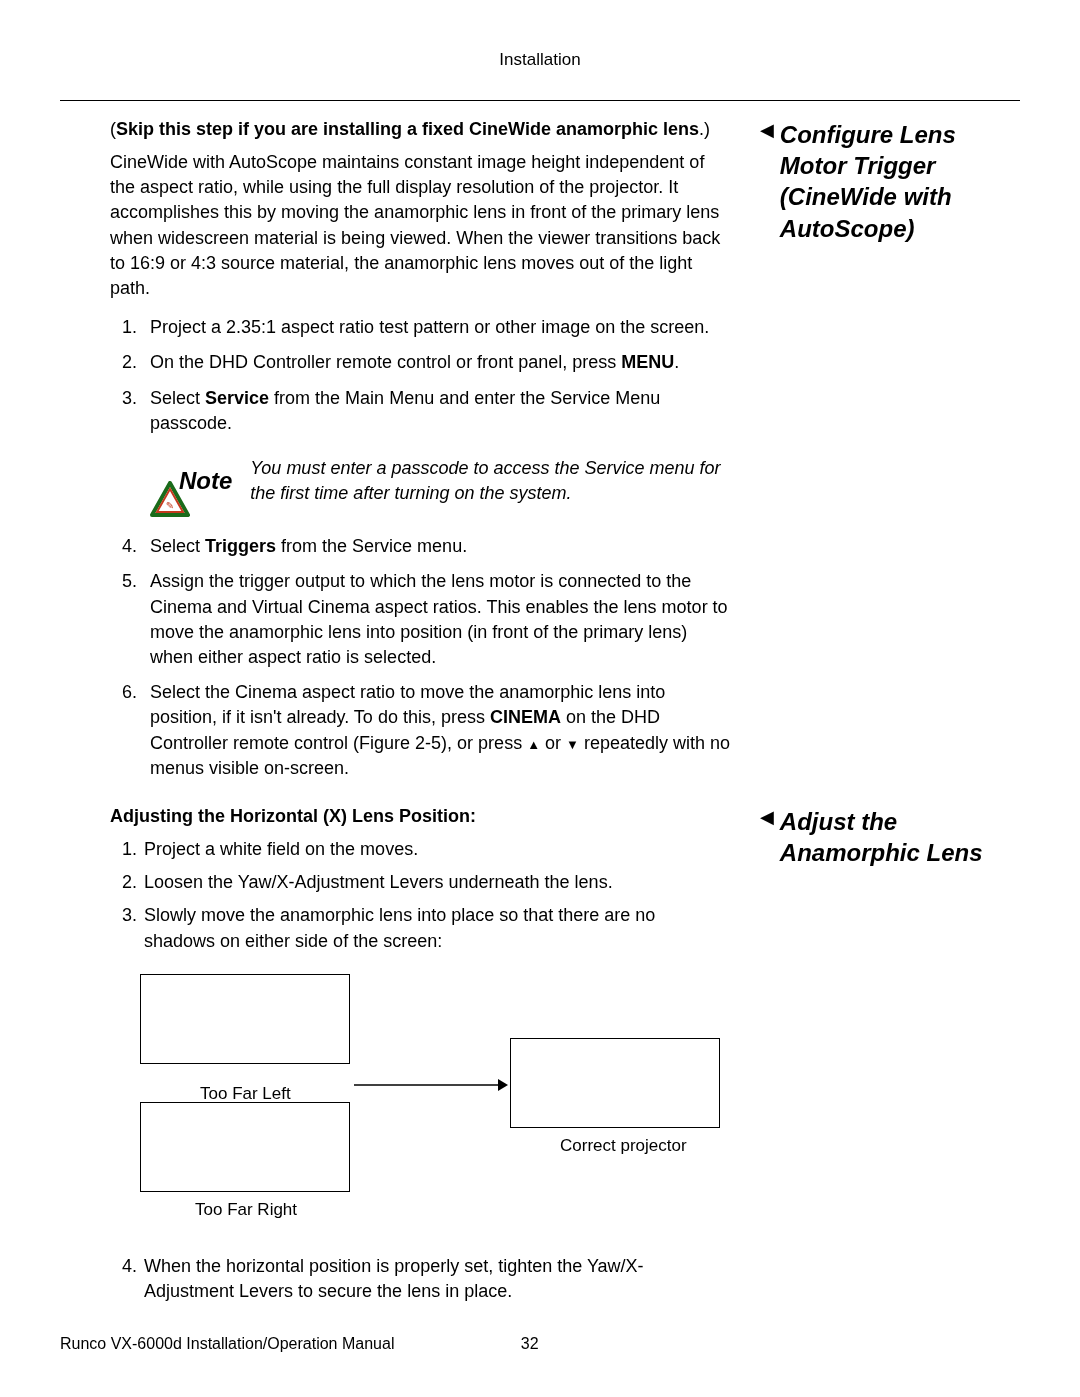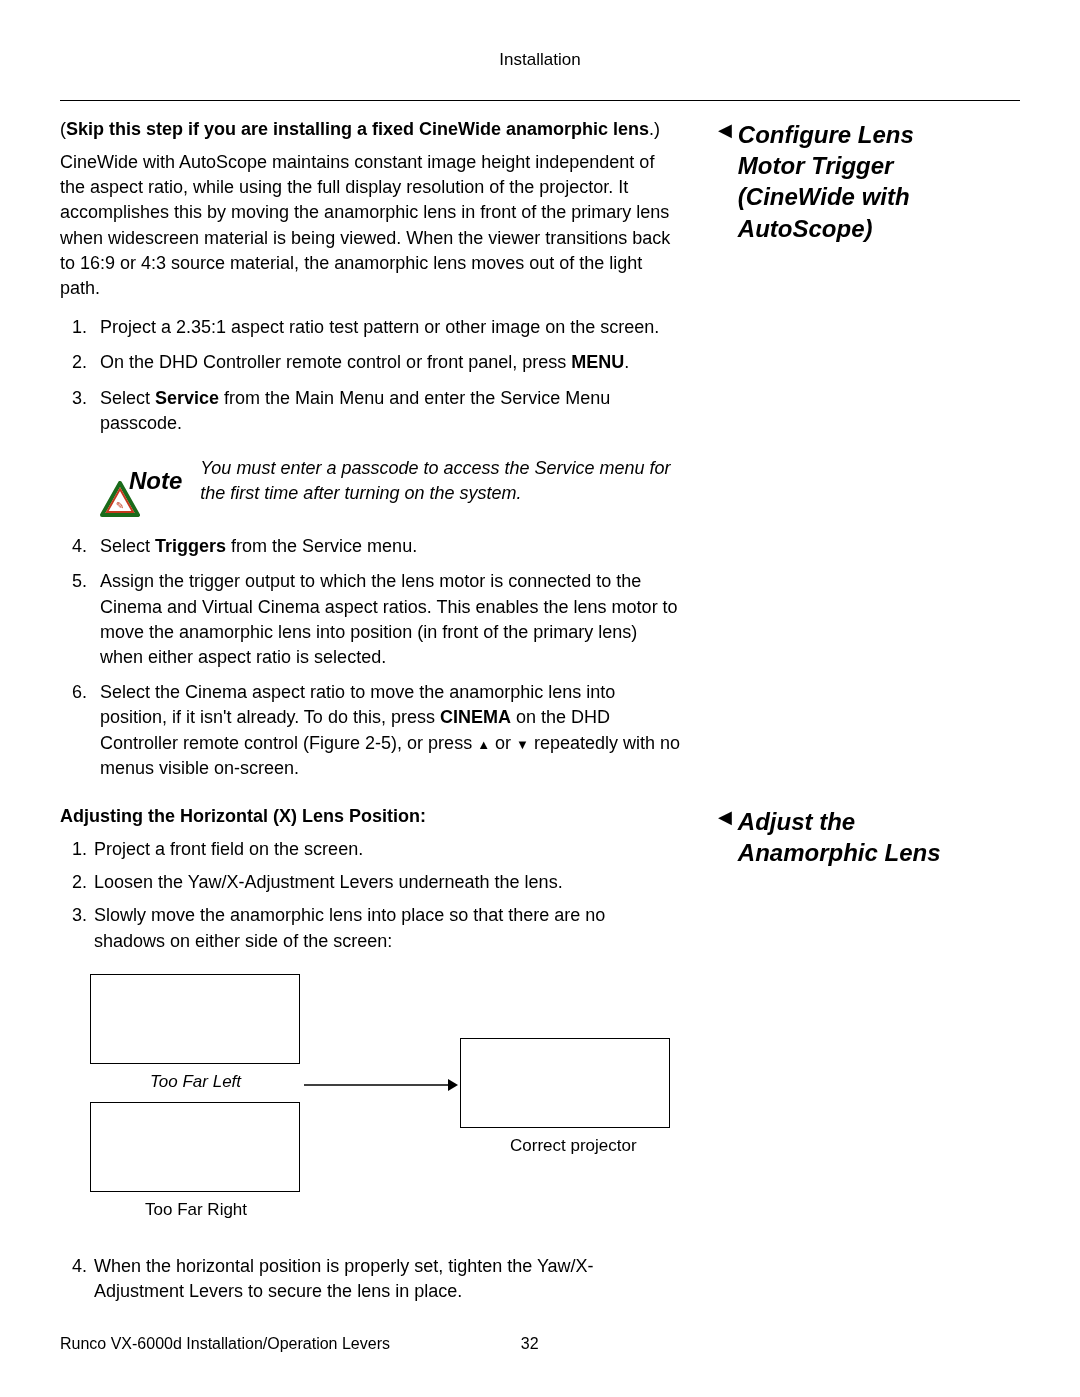--- a/index.html
+++ b/index.html
@@ -18,21 +18,22 @@
     font-size: 17px;
     margin-bottom: 30px;
   }
   .hr {
     border: none;
     border-top: 1.5px solid #000;
     margin-bottom: 18px;
   }
   .two-col {
     display: flex;
-    gap: 38px;
+    gap: 30px;
+    justify-content: flex-end;
   }
   .main-col {
     flex: 1;
     max-width: 620px;
   }
   .side-col {
     width: 260px;
   }
   .side-note {
     display: flex;
@@ -189,29 +190,29 @@
       <span class="arrow">◀</span>
       <span class="text">Configure Lens Motor Trigger (CineWide with AutoScope)</span>
     </div>
   </div>
 </div>
 
 <div class="two-col" style="margin-top:11px;">
   <div class="main-col">
     <p class="subhead">Adjusting the Horizontal (X) Lens Position:</p>
     <ol class="sub-list">
-      <li>Project a front field on the screen.</li>
+      <li>Project a white field on the moves.</li>
       <li>Loosen the Yaw/X-Adjustment Levers underneath the lens.</li>
       <li>Slowly move the anamorphic lens into place so that there are no shadows on either side of the screen:</li>
     </ol>
 
     <div class="diagram">
 
       <div class="rect" style="left:0; top:0; width:210px; height:90px;"></div>
-      <div class="diag-label" style="left:60px; top:98px;font-style:italic;">Too Far Left</div>
+      <div class="diag-label" style="left:60px; top:110px;">Too Far Left</div>
 
       <div class="rect" style="left:0; top:128px; width:210px; height:90px;"></div>
       <div class="diag-label" style="left:55px; top:226px;">Too Far Right</div>
 
       <div class="rect" style="left:370px; top:64px; width:210px; height:90px;"></div>
       <div class="diag-label" style="left:420px; top:162px;">Correct projector</div>
 
       <svg class="arrow-line" style="left:214px; top:104px;" width="154" height="14">
         <line x1="0" y1="7" x2="144" y2="7" stroke="#000" stroke-width="1.5"></line>
         <polygon points="144,1 154,7 144,13" fill="#000"></polygon>
@@ -225,15 +226,15 @@
 
   <div class="side-col">
     <div class="side-note">
       <span class="arrow">◀</span>
       <span class="text">Adjust the Anamorphic Lens</span>
     </div>
   </div>
 </div>
 
 <div class="footer">
-  <span>Runco VX-6000d Installation/Operation Levers</span>
+  <span>Runco VX-6000d Installation/Operation Manual</span>
   <span class="pnum">32</span>
 </div>
 
 </body></html>

